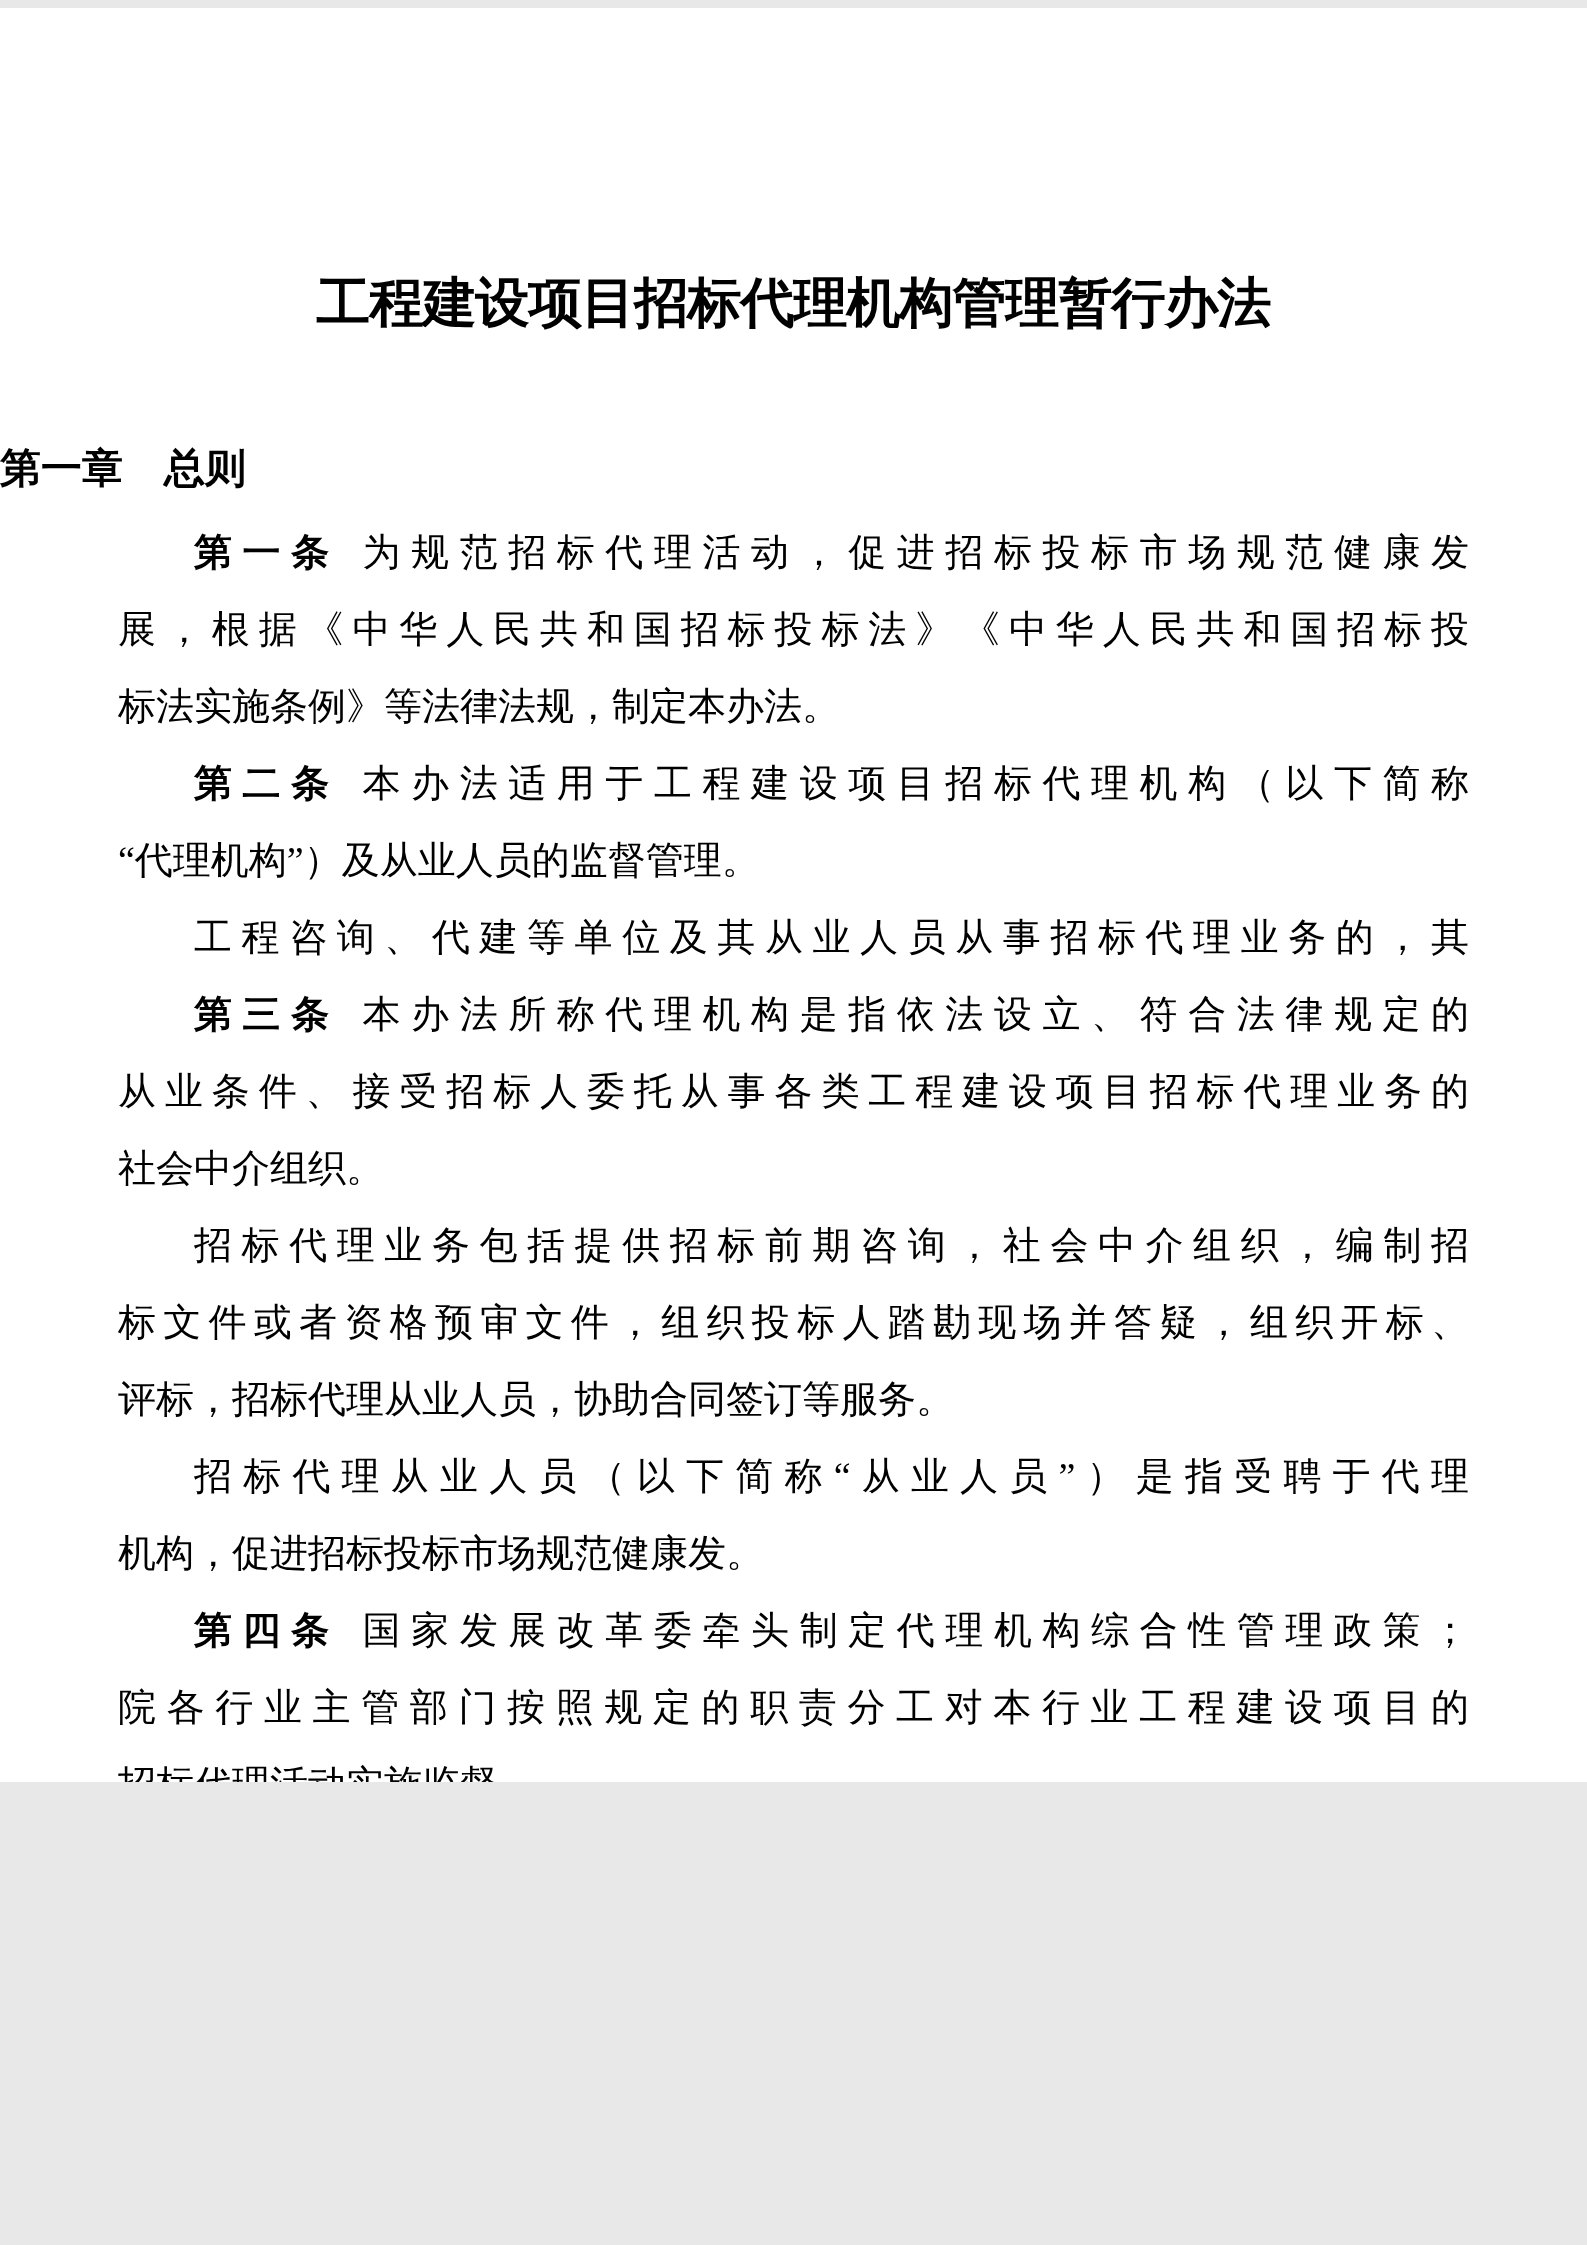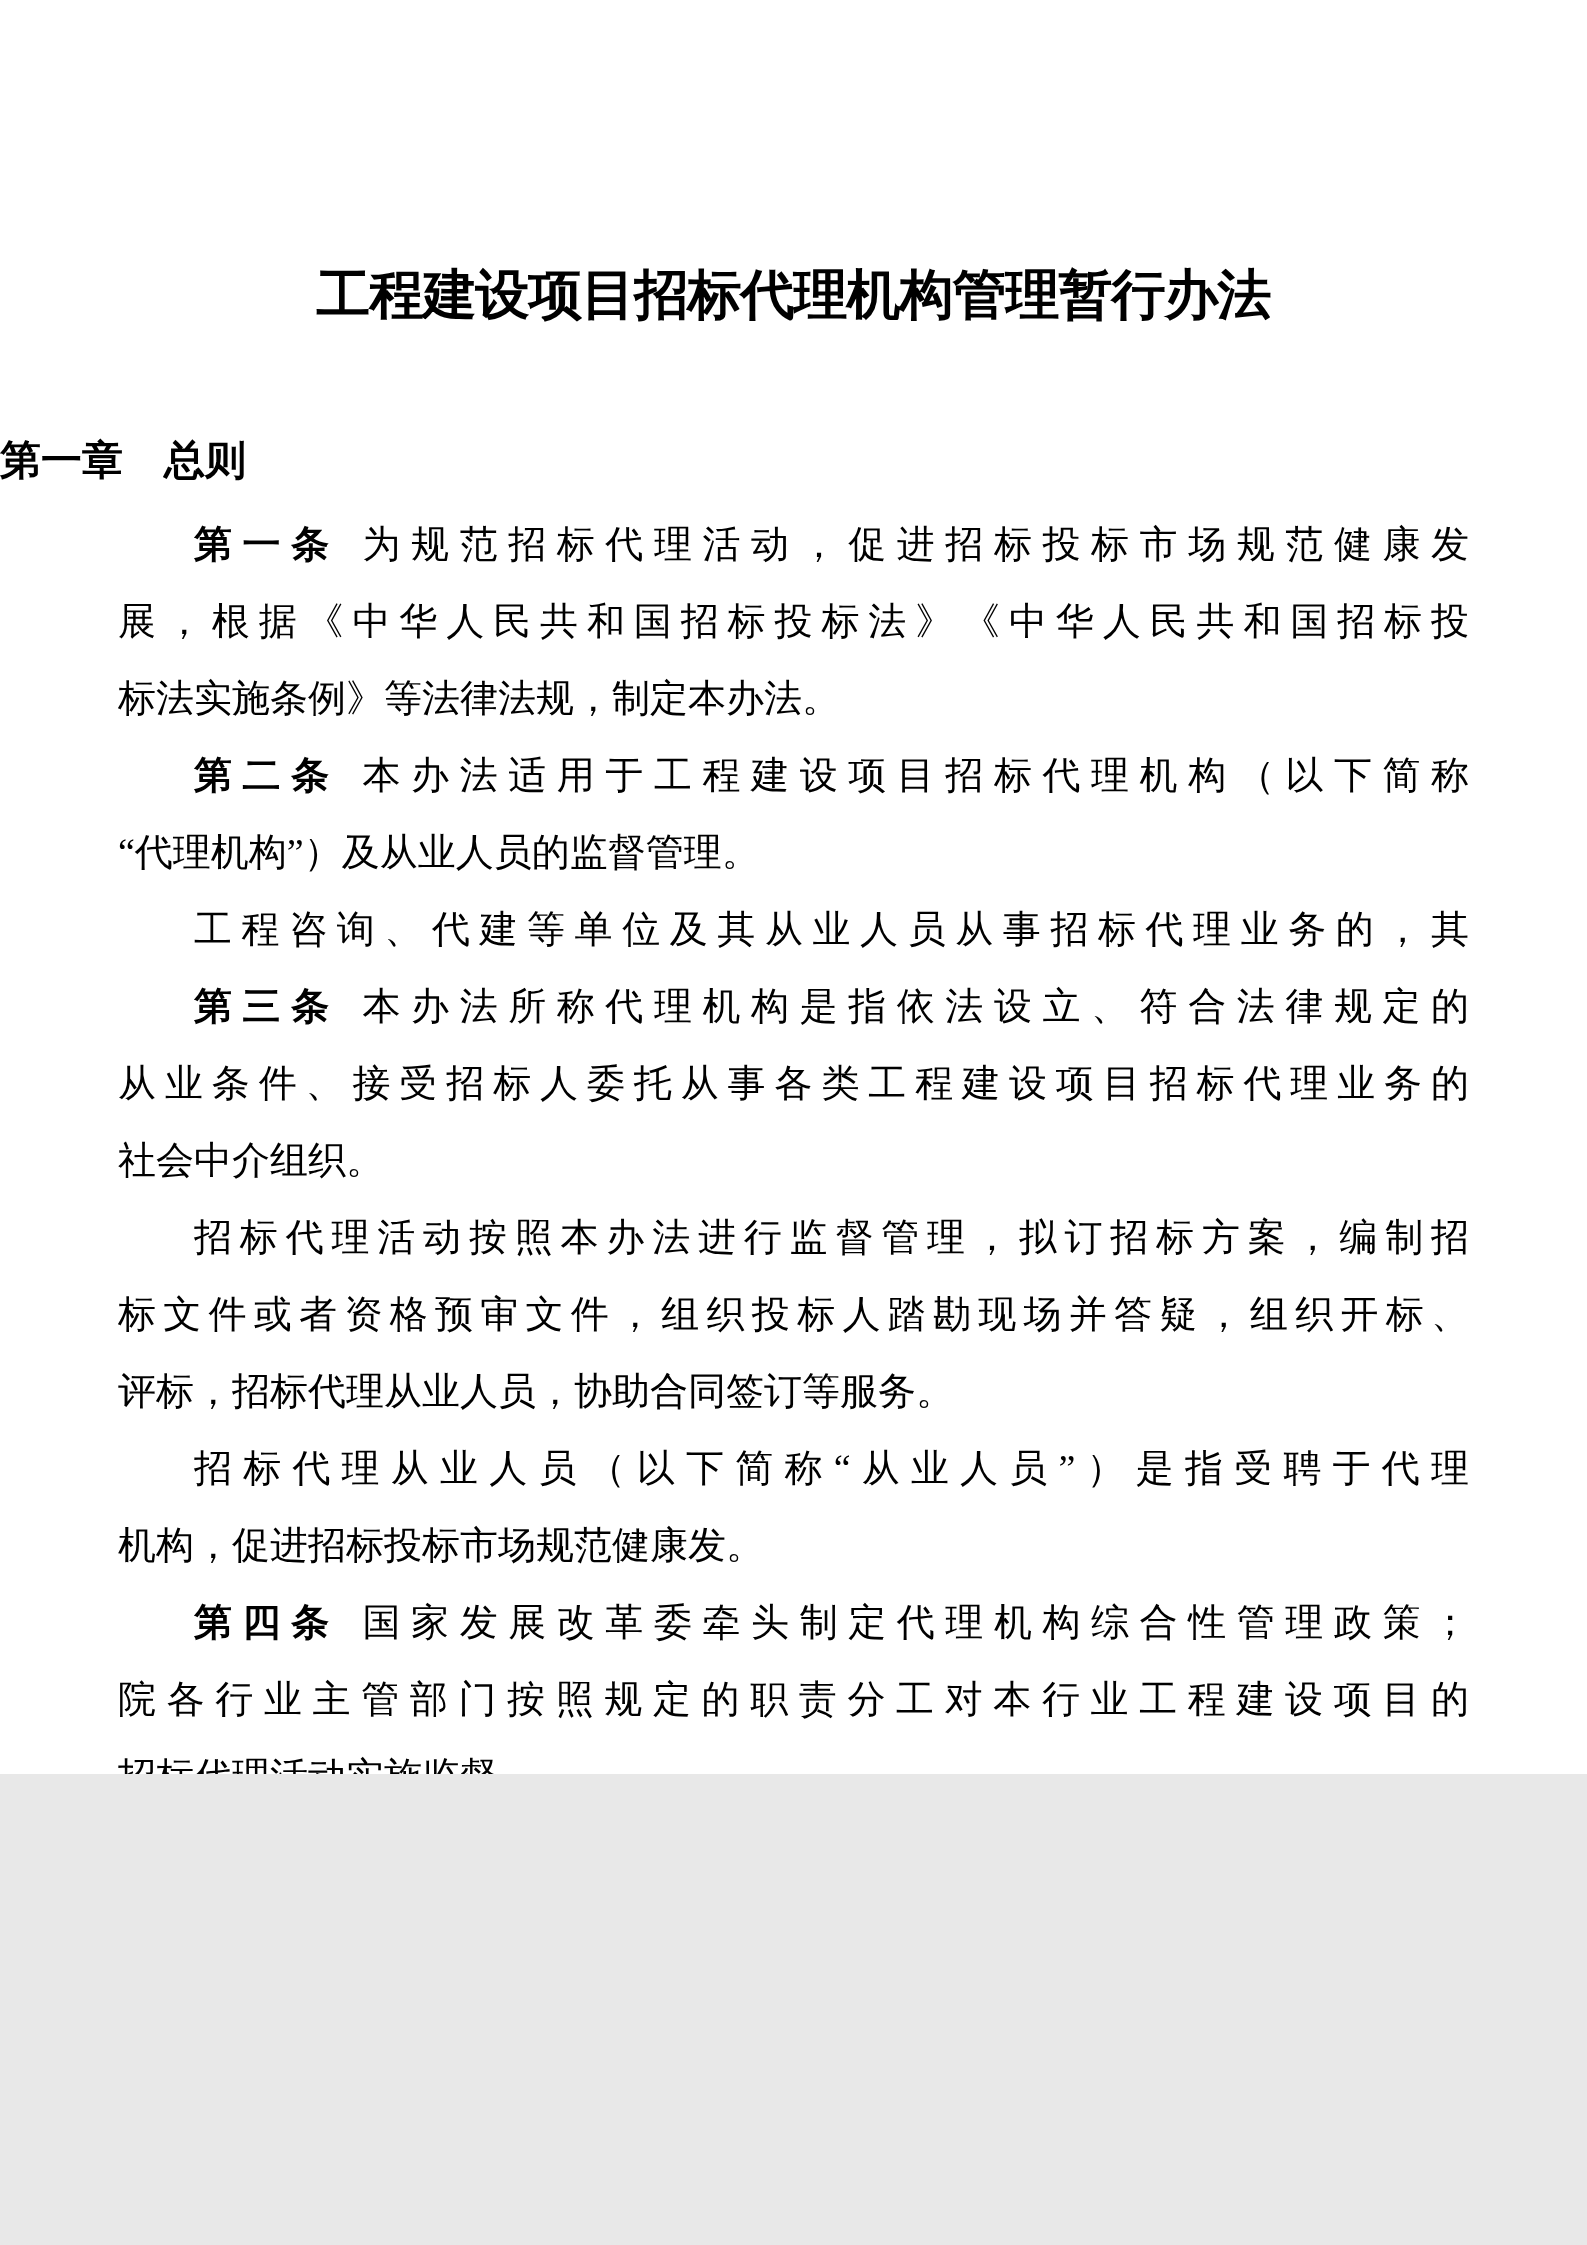--- a/index.html
+++ b/index.html
@@ -1,20 +1,20 @@
 <!DOCTYPE html>
 <html lang="zh"><head>
 <meta charset="utf-8">
 <style>
   html,body { margin:0; padding:0; background:#e8e8e8; }
   .page {
     position: relative;
     width: 1587px;
     height: 1774px;
-    margin: 0 auto;
+    margin: 8px auto;
     background: #ffffff;
     box-sizing: border-box;
     color: #000;
     font-family: "Liberation Serif", serif;
     overflow: hidden;
   }
   .title {
     padding-top: 260px;
     text-align: center;
     font-size: 54px;
@@ -70,21 +70,21 @@
   <div class="body">
     <div class="line jl ind"><b class="art">第一条</b><span>为规范招标代理活动，促进招标投标市场规范健康发</span></div>
     <div class="line jl"><span>展，根据《中华人民共和国招标投标法》《中华人民共和国招标投</span></div>
     <div class="line"><span>标法实施条例》等法律法规，制定本办法。</span></div>
     <div class="line jl ind"><b class="art">第二条</b><span>本办法适用于工程建设项目招标代理机构（以下简称</span></div>
     <div class="line"><span>“代理机构”）及从业人员的监督管理。</span></div>
     <div class="line jl ind"><span>工程咨询、代建等单位及其从业人员从事招标代理业务的，其</span></div>
     <div class="line jl ind"><b class="art">第三条</b><span>本办法所称代理机构是指依法设立、符合法律规定的</span></div>
     <div class="line jl"><span>从业条件、接受招标人委托从事各类工程建设项目招标代理业务的</span></div>
     <div class="line"><span>社会中介组织。</span></div>
-    <div class="line jl ind"><span>招标代理活动按照本办法进行监督管理，拟订招标方案，编制招</span></div>
+    <div class="line jl ind"><span>招标代理业务包括提供招标前期咨询，社会中介组织，编制招</span></div>
     <div class="line jl"><span>标文件或者资格预审文件，组织投标人踏勘现场并答疑，组织开标、</span></div>
     <div class="line"><span>评标，招标代理从业人员，协助合同签订等服务。</span></div>
     <div class="line jl ind"><span>招标代理从业人员（以下简称“从业人员”）是指受聘于代理</span></div>
     <div class="line"><span>机构，促进招标投标市场规范健康发。</span></div>
     <div class="line jl ind"><b class="art">第四条</b><span>国家发展改革委牵头制定代理机构综合性管理政策；</span></div>
     <div class="line jl"><span>院各行业主管部门按照规定的职责分工对本行业工程建设项目的</span></div>
     <div class="line"><span>招标代理活动实施监督。</span></div>
   </div>
 
   <div class="footer">— 1 —</div>

